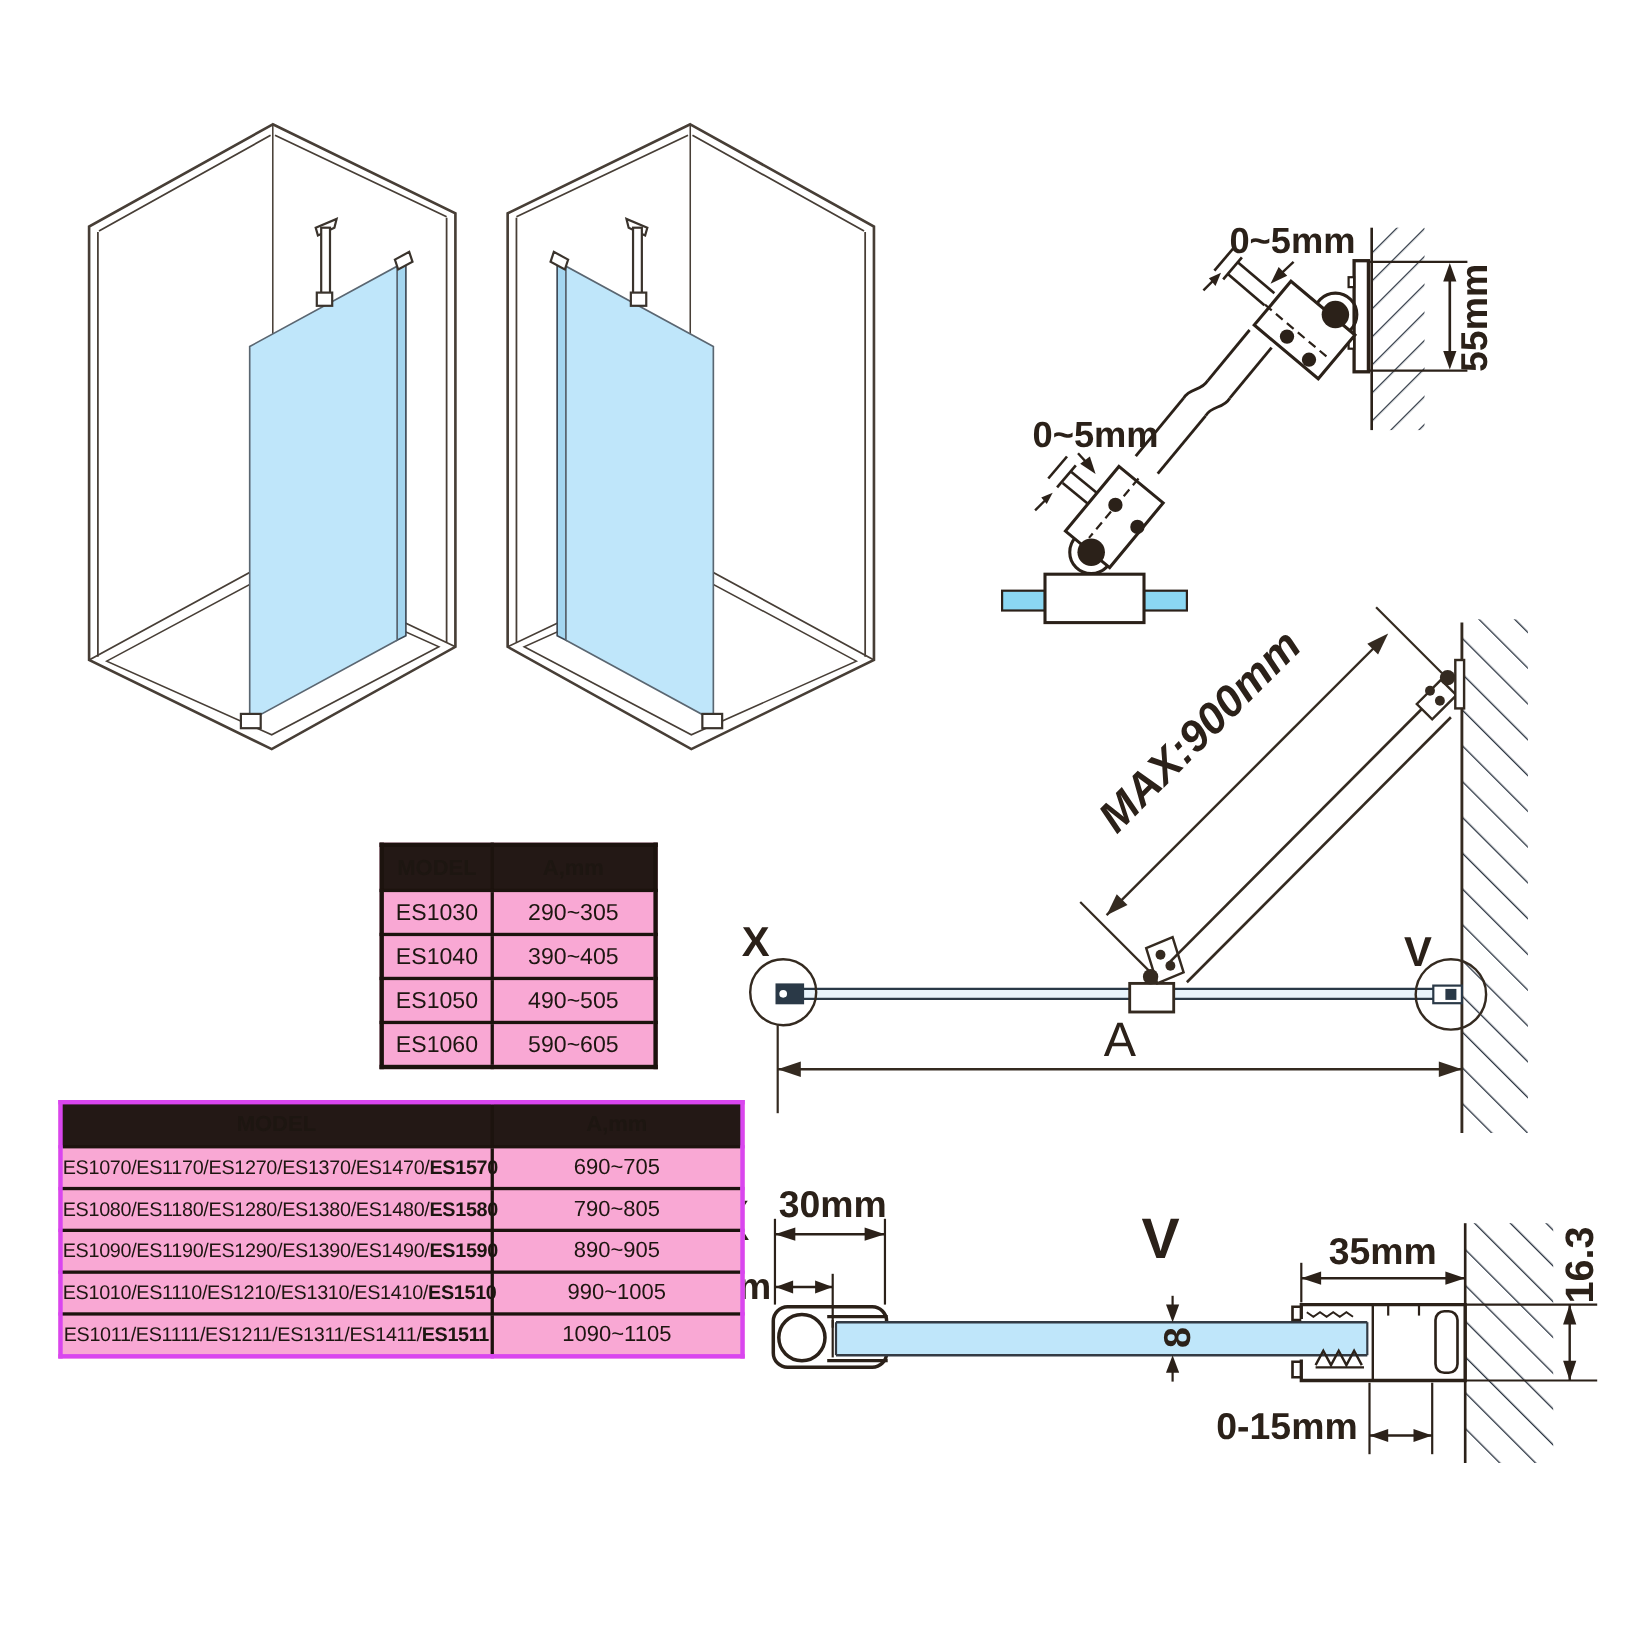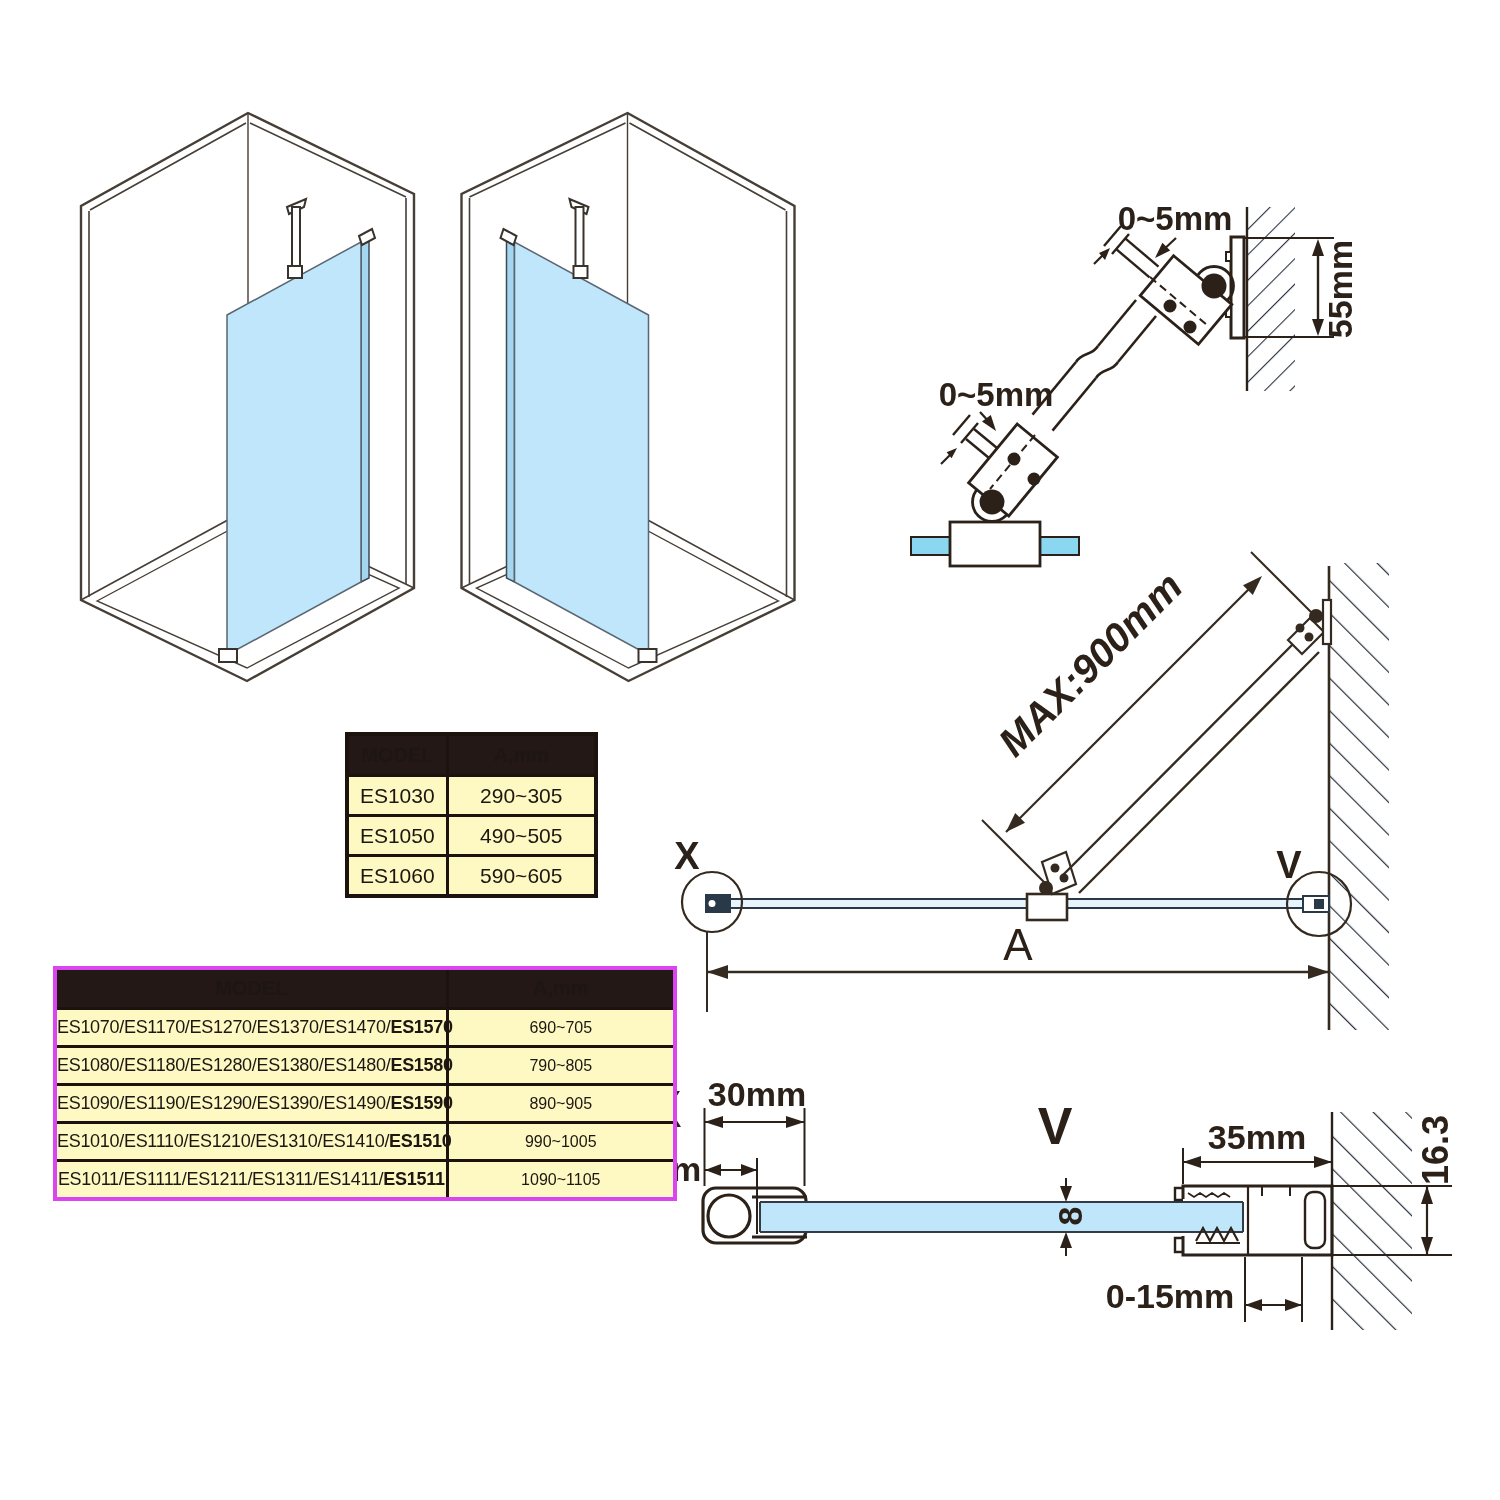--- a/index.html
+++ b/index.html
@@ -1,30 +1,30 @@
 <!DOCTYPE html>
 <html><head>
 <meta charset="utf-8">
 <style>
   html,body{margin:0;padding:0;background:#fff;}
   #stage{position:relative;width:1500px;height:1500px;background:#fff;overflow:hidden;
          font-family:"Liberation Sans",sans-serif;}
   #diagram{position:absolute;left:0;top:0;}
   svg text{font-family:"Liberation Sans",sans-serif;fill:#2b2119;}
-  .tbl{border-collapse:collapse;table-layout:fixed;background:#fef9c3;}
+  .tbl{border-collapse:collapse;table-layout:fixed;background:#f9a8d4;margin-top:34px;}
   .tbl th{background:#231815;color:#ffffff;font-weight:bold;}
   .tbl th,.tbl td{border:3px solid #1c130e;text-align:center;vertical-align:middle;padding:0;color:#1d1611;}
   .small-tbl{position:absolute;left:345px;top:732px;width:253px;border:4px solid #1c130e;}
   .small-tbl th{height:38px;font-size:20px;}
   .small-tbl td{height:37px;font-size:21px;}
   .big-tbl{position:absolute;left:53px;top:966px;width:624px;border:4px solid #d946ef;}
   .big-tbl th{height:37px;font-size:20px;}
   .big-tbl td{height:35px;}
   .big-tbl td.model{font-size:18px;letter-spacing:-0.3px;white-space:nowrap;}
-  .big-tbl td.aval{font-size:16px;}
+  .big-tbl td.aval{font-size:20px;}
   .big-tbl td.model b{font-weight:bold;}
 </style>
 </head>
 <body>
 
 <div id="stage">
 
 <svg id="diagram" width="1500" height="1500" viewBox="0 0 1500 1500">
   <defs>
     <pattern id="hSlash" width="18" height="18" patternUnits="userSpaceOnUse" patternTransform="rotate(45)">
@@ -261,20 +261,24 @@
       <th>MODEL</th>
       <th>A,mm</th>
     </tr>
   </thead>
   <tbody>
     <tr>
       <td>ES1030</td>
       <td>290~305</td>
         </tr>
     <tr>
+      <td>ES1040</td>
+      <td>390~405</td>
+        </tr>
+    <tr>
       <td>ES1050</td>
       <td>490~505</td>
         </tr>
     <tr>
       <td>ES1060</td>
       <td>590~605</td>
         </tr>
   </tbody>
 </table>
 

